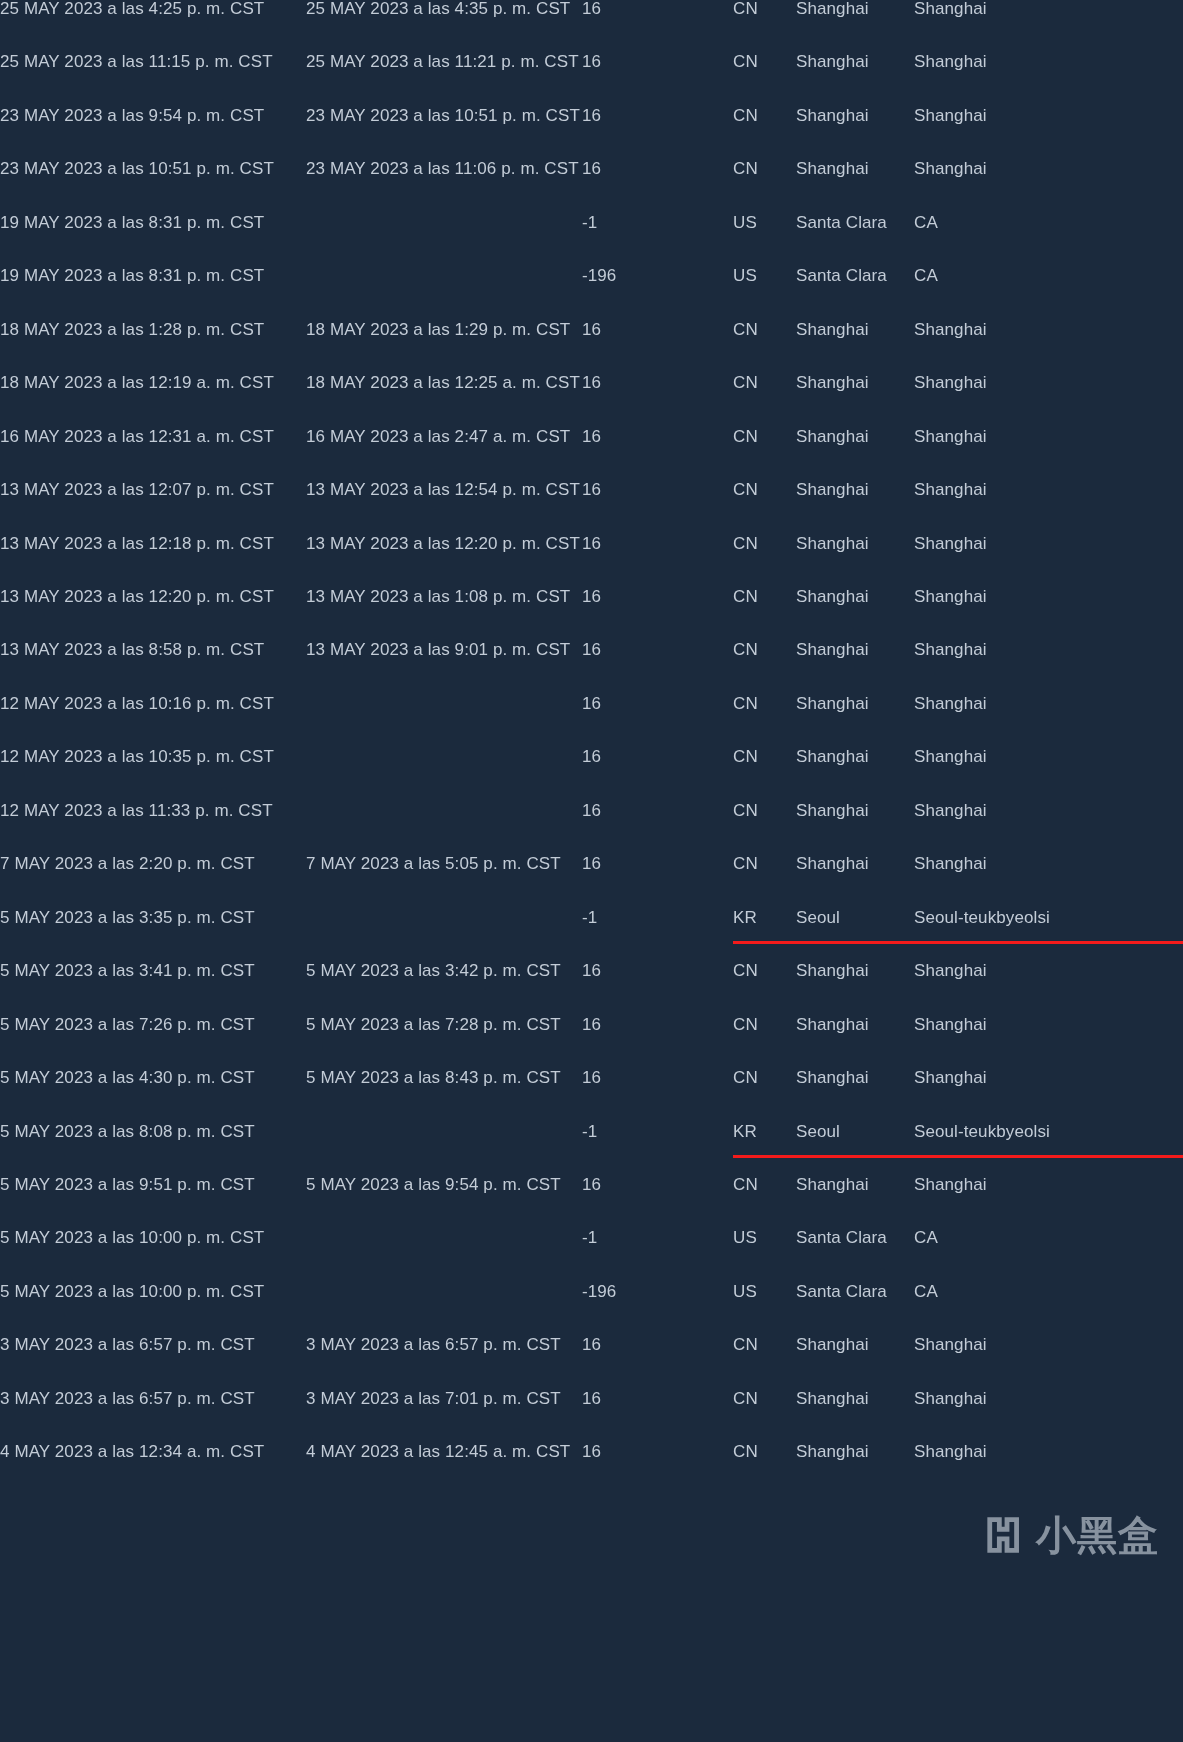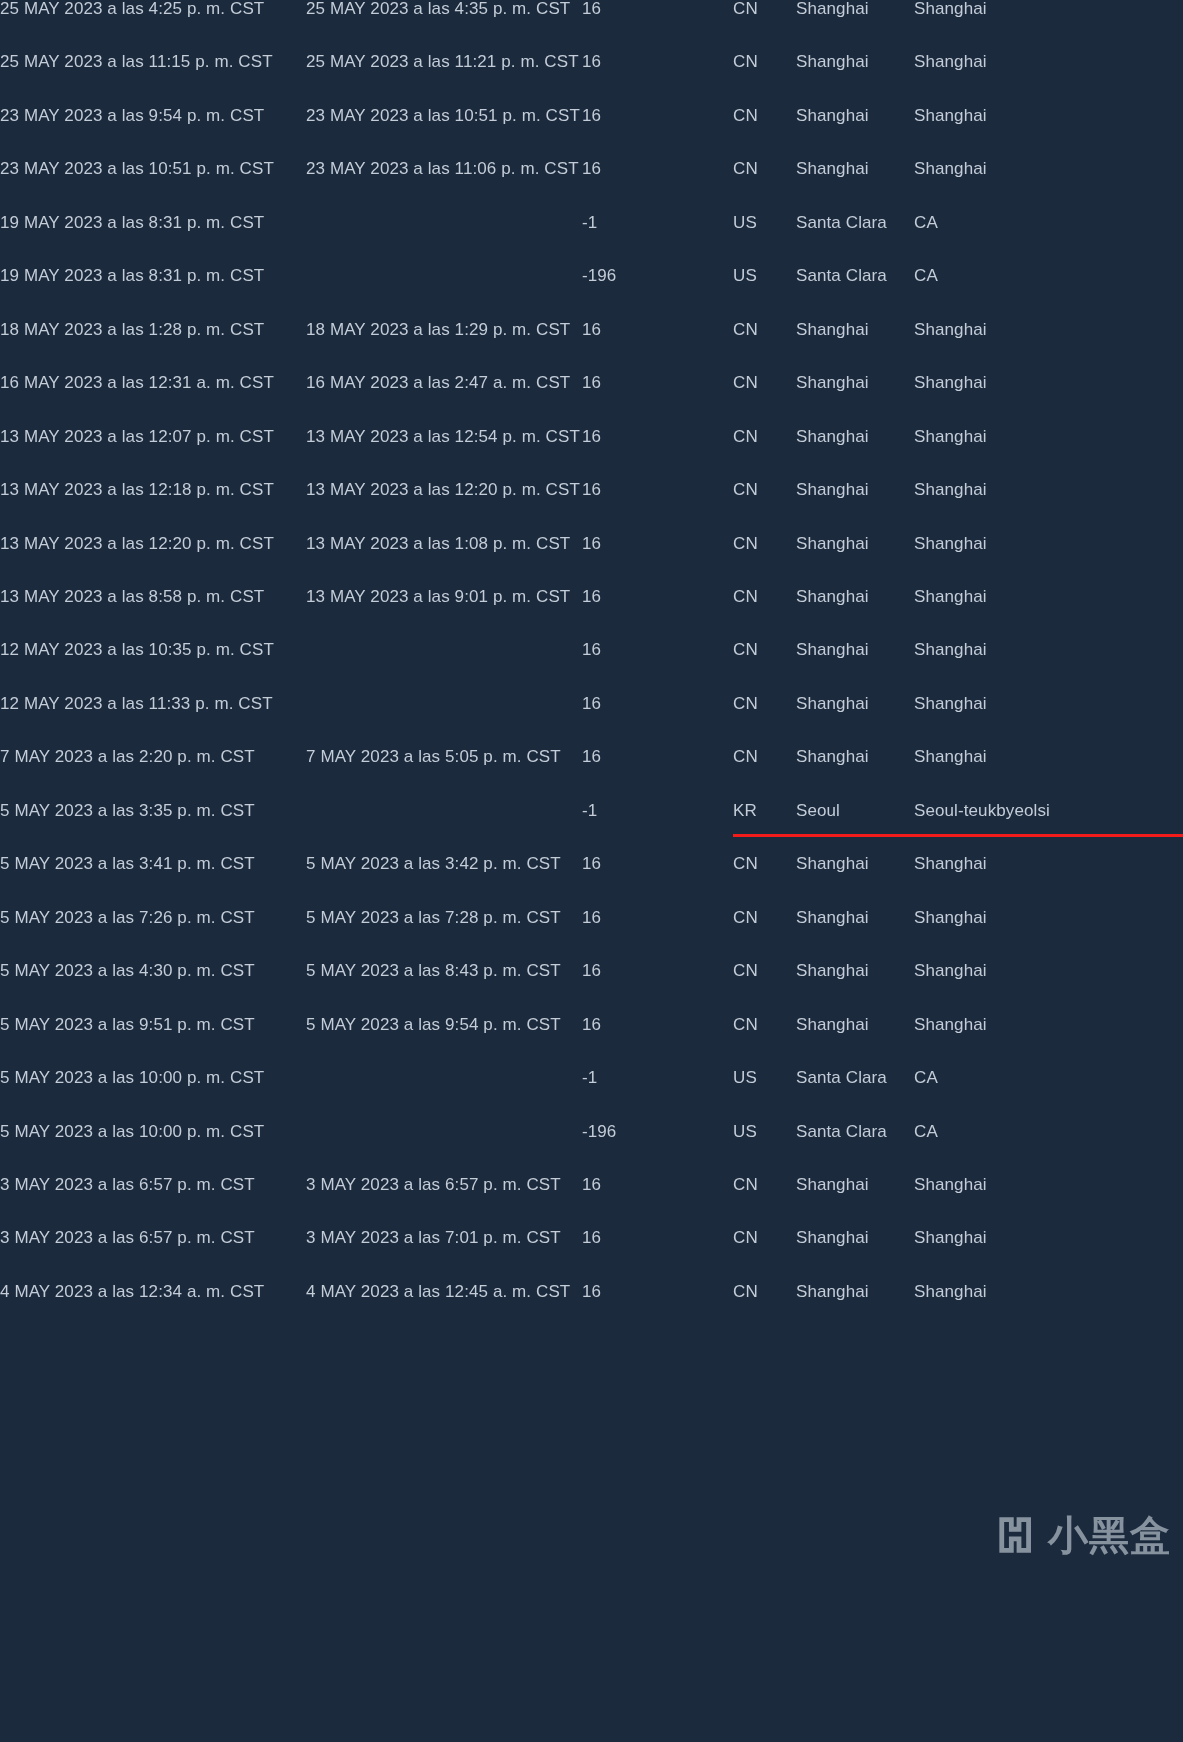--- a/index.html
+++ b/index.html
@@ -49,21 +49,21 @@
   
   tr.underlined td.country-cell,
   tr.underlined td.city-cell,
   tr.underlined td.state-cell {
     box-shadow: inset 0 -3px 0 0 #f41b1b;
   }
 
   
   #watermark {
     position: absolute;
-    right: 12px;
+    right: 24px;
     bottom: 184px;
     display: flex;
     align-items: center;
     gap: 6px;
     opacity: 0.62;
     pointer-events: none;
   }
   #watermark .wm-logo {
     width: 46px;
     height: 46px;
@@ -140,20 +140,28 @@
       </tr>
       <tr class="row">
         <td class="logged-in-cell">18 MAY 2023 a las 1:28 p. m. CST</td>
         <td class="logged-out-cell">18 MAY 2023 a las 1:29 p. m. CST</td>
         <td class="status-cell">16</td>
         <td class="country-cell">CN</td>
         <td class="city-cell">Shanghai</td>
         <td class="state-cell">Shanghai</td>
       </tr>
       <tr class="row">
+        <td class="logged-in-cell">18 MAY 2023 a las 12:19 a. m. CST</td>
+        <td class="logged-out-cell">18 MAY 2023 a las 12:25 a. m. CST</td>
+        <td class="status-cell">16</td>
+        <td class="country-cell">CN</td>
+        <td class="city-cell">Shanghai</td>
+        <td class="state-cell">Shanghai</td>
+      </tr>
+      <tr class="row">
         <td class="logged-in-cell">16 MAY 2023 a las 12:31 a. m. CST</td>
         <td class="logged-out-cell">16 MAY 2023 a las 2:47 a. m. CST</td>
         <td class="status-cell">16</td>
         <td class="country-cell">CN</td>
         <td class="city-cell">Shanghai</td>
         <td class="state-cell">Shanghai</td>
       </tr>
       <tr class="row">
         <td class="logged-in-cell">13 MAY 2023 a las 12:07 p. m. CST</td>
         <td class="logged-out-cell">13 MAY 2023 a las 12:54 p. m. CST</td>
@@ -174,20 +182,28 @@
         <td class="logged-in-cell">13 MAY 2023 a las 12:20 p. m. CST</td>
         <td class="logged-out-cell">13 MAY 2023 a las 1:08 p. m. CST</td>
         <td class="status-cell">16</td>
         <td class="country-cell">CN</td>
         <td class="city-cell">Shanghai</td>
         <td class="state-cell">Shanghai</td>
       </tr>
       <tr class="row">
         <td class="logged-in-cell">13 MAY 2023 a las 8:58 p. m. CST</td>
         <td class="logged-out-cell">13 MAY 2023 a las 9:01 p. m. CST</td>
+        <td class="status-cell">16</td>
+        <td class="country-cell">CN</td>
+        <td class="city-cell">Shanghai</td>
+        <td class="state-cell">Shanghai</td>
+      </tr>
+      <tr class="row">
+        <td class="logged-in-cell">12 MAY 2023 a las 10:16 p. m. CST</td>
+        <td class="logged-out-cell"></td>
         <td class="status-cell">16</td>
         <td class="country-cell">CN</td>
         <td class="city-cell">Shanghai</td>
         <td class="state-cell">Shanghai</td>
       </tr>
       <tr class="row">
         <td class="logged-in-cell">12 MAY 2023 a las 10:35 p. m. CST</td>
         <td class="logged-out-cell"></td>
         <td class="status-cell">16</td>
         <td class="country-cell">CN</td>
@@ -234,20 +250,28 @@
         <td class="city-cell">Shanghai</td>
         <td class="state-cell">Shanghai</td>
       </tr>
       <tr class="row">
         <td class="logged-in-cell">5 MAY 2023 a las 4:30 p. m. CST</td>
         <td class="logged-out-cell">5 MAY 2023 a las 8:43 p. m. CST</td>
         <td class="status-cell">16</td>
         <td class="country-cell">CN</td>
         <td class="city-cell">Shanghai</td>
         <td class="state-cell">Shanghai</td>
+      </tr>
+      <tr class="row underlined">
+        <td class="logged-in-cell">5 MAY 2023 a las 8:08 p. m. CST</td>
+        <td class="logged-out-cell"></td>
+        <td class="status-cell">-1</td>
+        <td class="country-cell">KR</td>
+        <td class="city-cell">Seoul</td>
+        <td class="state-cell">Seoul-teukbyeolsi</td>
       </tr>
       <tr class="row">
         <td class="logged-in-cell">5 MAY 2023 a las 9:51 p. m. CST</td>
         <td class="logged-out-cell">5 MAY 2023 a las 9:54 p. m. CST</td>
         <td class="status-cell">16</td>
         <td class="country-cell">CN</td>
         <td class="city-cell">Shanghai</td>
         <td class="state-cell">Shanghai</td>
       </tr>
       <tr class="row">

